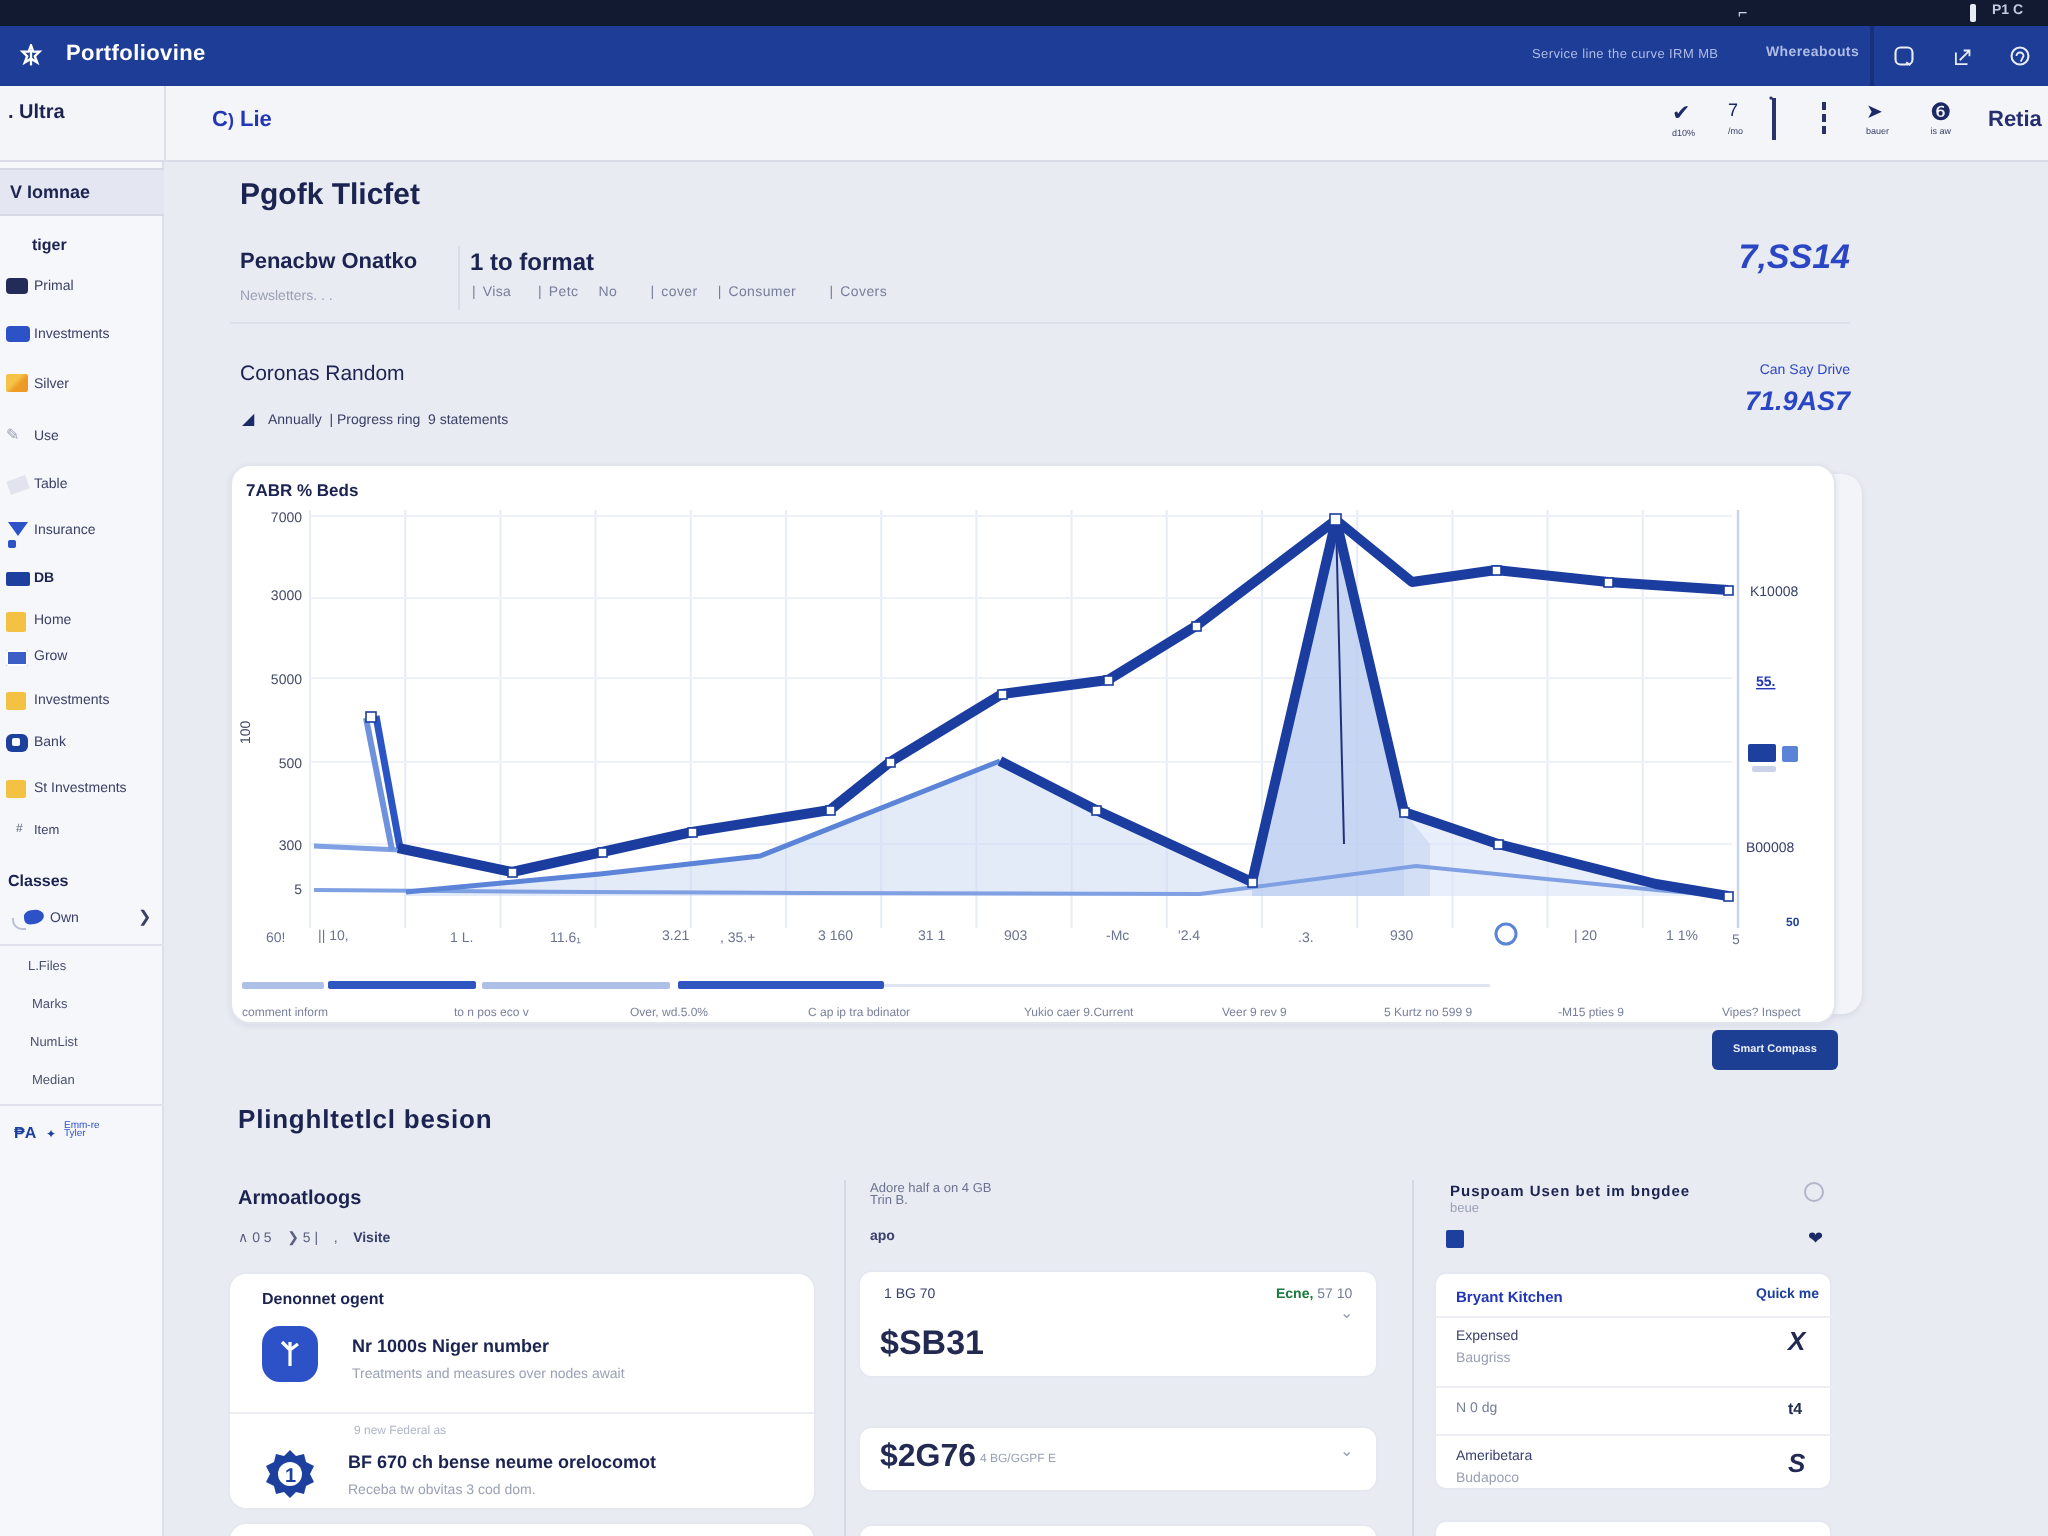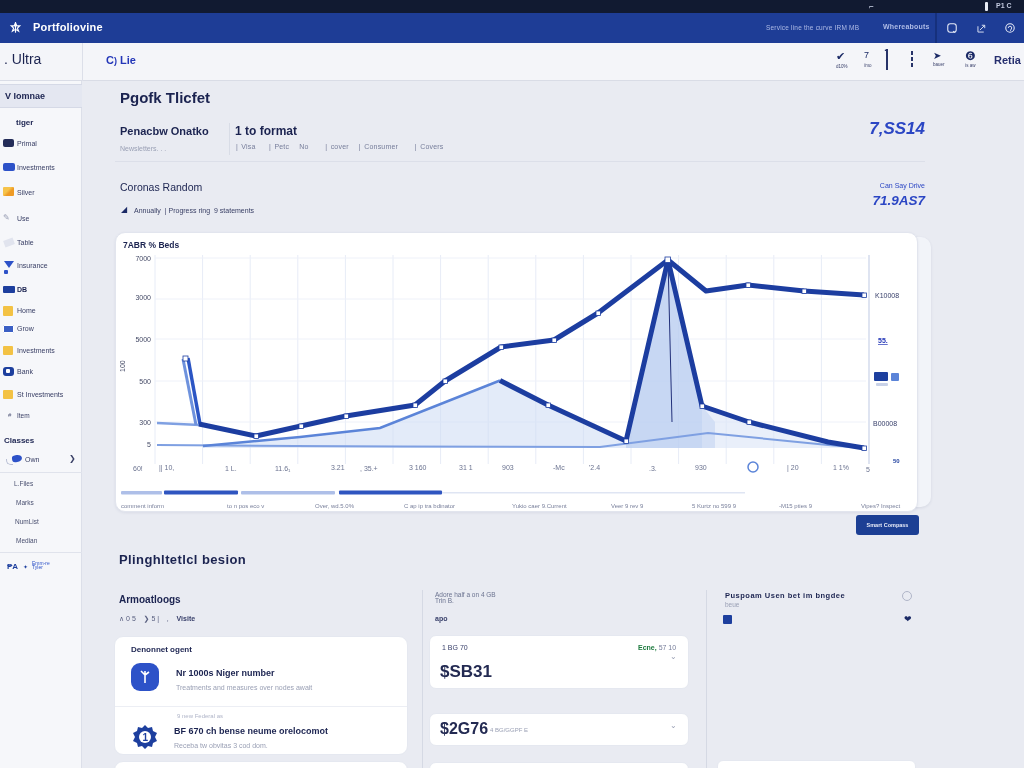--- a/index.html
+++ b/index.html
@@ -37,21 +37,21 @@
   </svg>
   <svg class="abs" style="left:976px;top:10px;" width="11" height="11" viewBox="0 0 17 17">
     <path d="M3 5 L3 14 L12 14 M6 11 L13 4 M9 3.5 L13.5 3.5 L13.5 8" fill="none" stroke="#e8ecf8" stroke-width="1.4"></path>
   </svg>
   <svg class="abs" style="left:1004px;top:9px;" width="12" height="12" viewBox="0 0 17 17">
     <circle cx="8.5" cy="8.5" r="6" fill="none" stroke="#e8ecf8" stroke-width="1.5"></circle>
     <path d="M6 8.5 a2.5 2.5 0 1 1 5 0 l-2 4" fill="none" stroke="#e8ecf8" stroke-width="1.3"></path>
   </svg>
 </div>
 <div class="abs" id="toolbar">
-  <div class="abs" style="left:4px;top:8px;font-size:14px;font-weight:normal;color:#1b2350;">. Ultra</div>
+  <div class="abs" style="left:4px;top:8px;font-size:10px;font-weight:bold;color:#1b2350;">. Ultra</div>
   <div class="abs" style="left:82px;top:0;width:1px;height:38px;background:#dcdfe9;"></div>
   <div class="abs" style="left:106px;top:11px;font-size:11px;font-weight:bold;color:#2336b8;">C<span style="font-size:9px;">)</span> Lie</div>
   <div class="abs" style="left:836px;top:7px;color:#1b2a66;font-size:11px;">✔<div style="font-size:4.5px;margin-top:1px;color:#39406b;">d10%</div></div>
   <div class="abs" style="left:864px;top:7px;color:#1b2a66;font-size:9px;">7<div style="font-size:4.5px;margin-top:3px;color:#39406b;">/mo</div></div>
   <div class="abs" style="left:886px;top:6px;">
       <div style="width:1.5px;height:21px;background:#273369;"></div>
       <div style="position:absolute;left:-1.5px;top:-2px;font-size:6px;color:#273369;">•</div>
     </div>
   <div class="abs" style="left:911px;top:8px;">
       <div style="width:1.5px;height:4px;background:#273369;margin-bottom:2px;"></div>
@@ -296,14 +296,29 @@
     <div class="abs" style="left:60px;top:13px;font-size:6px;color:#9aa0b5;">4 BG/GGPF E</div>
     <div class="abs" style="left:240px;top:7px;font-size:8px;color:#9aa0b5;">⌄</div>
   </div>
   <div class="abs" style="left:347px;top:681px;width:260px;height:60px;background:#fff;border-radius:7px;border:1px solid #e5e8f0;"></div>
 
   <div class="abs" style="left:643px;top:510px;font-size:7.5px;font-weight:bold;color:#1b2350;letter-spacing:.5px;">Puspoam Usen bet im bngdee</div>
   <div class="abs" style="left:643px;top:520px;font-size:6.5px;color:#9aa0b5;">beue</div>
   <div class="abs" style="left:820px;top:510px;width:10px;height:10px;border:1.3px solid #b0b5c8;border-radius:50%;"></div>
   <div class="abs" style="left:641px;top:534px;width:9px;height:9px;background:#1d3f9e;border-radius:1px;"></div>
   <div class="abs" style="left:822px;top:533px;font-size:9px;color:#1b2a66;">❤</div>
+  <div class="abs" style="left:635px;top:555px;width:199px;height:109px;background:#fff;border-radius:6px;border:1px solid #e5e8f0;">
+    <div class="abs" style="left:10px;top:7px;font-size:7.5px;font-weight:bold;color:#2336b8;">Bryant Kitchen</div>
+    <div class="abs" style="left:160px;top:7px;font-size:7px;font-weight:bold;color:#1d3f9e;">Quick me</div>
+    <div class="abs" style="left:0;top:21px;width:199px;height:1px;background:#eceef4;"></div>
+    <div class="abs" style="left:10px;top:28px;font-size:7px;color:#39406b;">Expensed</div>
+    <div class="abs" style="left:10px;top:39px;font-size:7px;color:#9aa0b5;">Baugriss</div>
+    <div class="abs" style="left:176px;top:26px;font-size:13px;font-weight:bold;color:#232a52;font-style:italic;">X</div>
+    <div class="abs" style="left:0;top:56px;width:199px;height:1px;background:#eceef4;"></div>
+    <div class="abs" style="left:10px;top:64px;font-size:7px;color:#767d9a;">N 0 dg</div>
+    <div class="abs" style="left:176px;top:63px;font-size:8px;font-weight:bold;color:#232a52;">t4</div>
+    <div class="abs" style="left:0;top:80px;width:199px;height:1px;background:#eceef4;"></div>
+    <div class="abs" style="left:10px;top:88px;font-size:7px;color:#39406b;">Ameribetara</div>
+    <div class="abs" style="left:10px;top:99px;font-size:7px;color:#9aa0b5;">Budapoco</div>
+    <div class="abs" style="left:176px;top:87px;font-size:13px;font-weight:bold;color:#232a52;font-style:italic;">S</div>
+  </div>
   <div class="abs" style="left:635px;top:679px;width:199px;height:60px;background:#fff;border-radius:6px;border:1px solid #e5e8f0;"></div>
 </div>
 
 </body></html>

